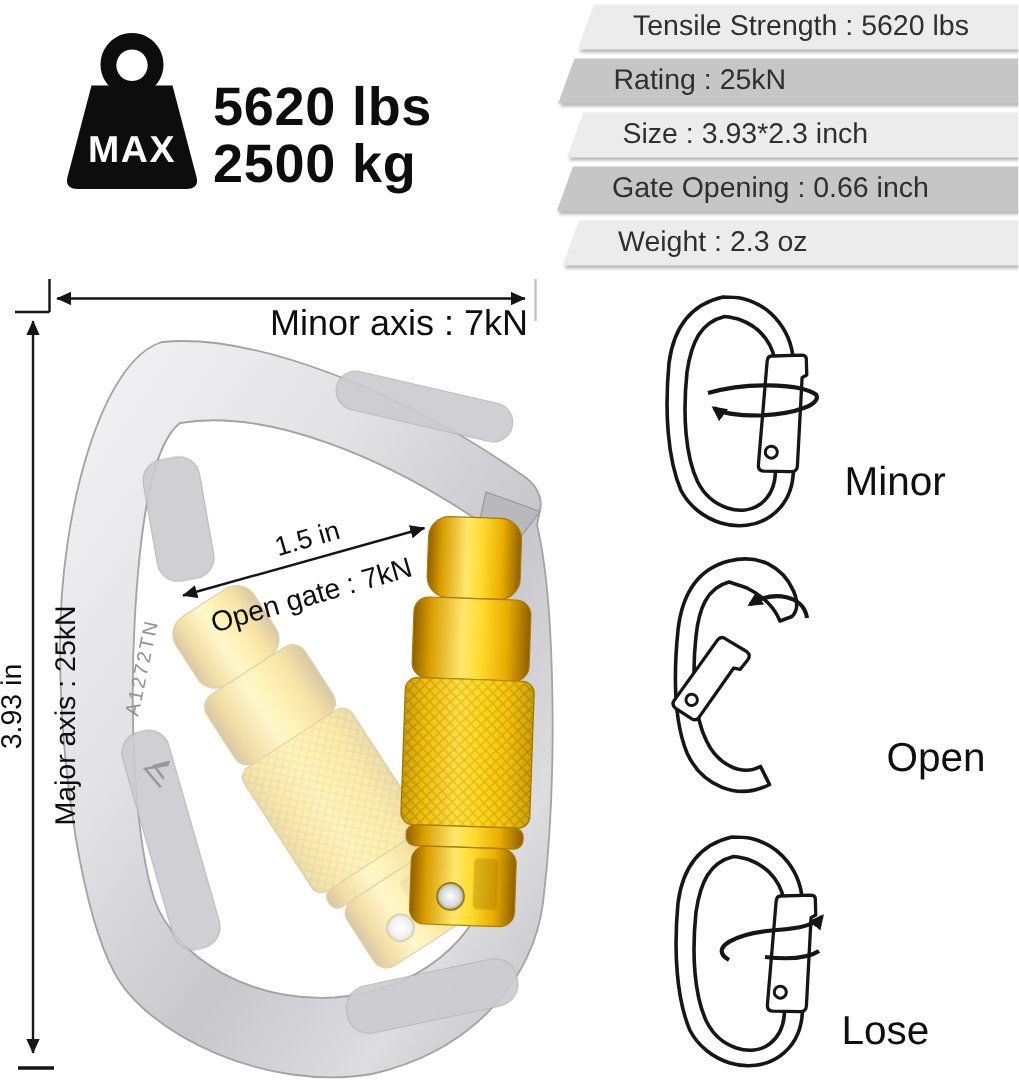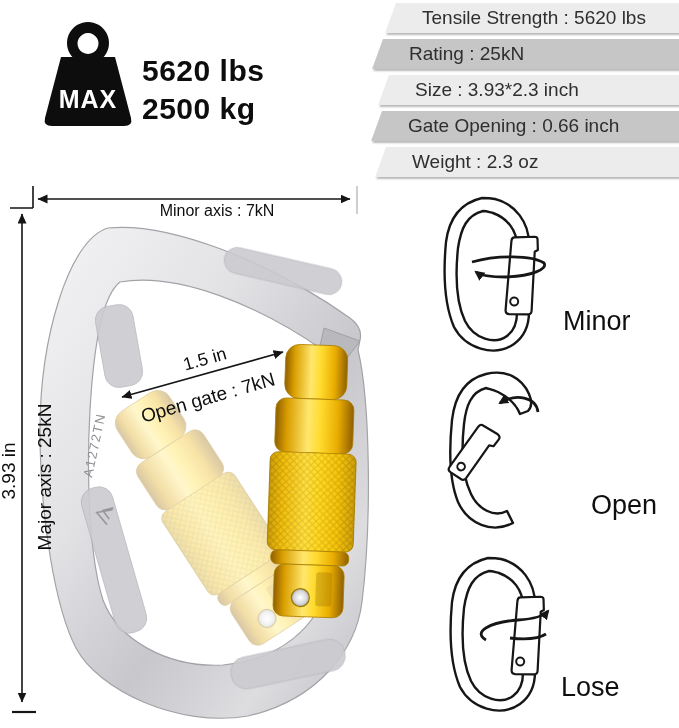--- a/index.html
+++ b/index.html
@@ -3,36 +3,36 @@
 <meta charset="utf-8">
 <style>
   html,body{margin:0;padding:0;background:#fff;}
   #canvas{
     position:relative;width:679px;height:728px;background:#ffffff;
     overflow:hidden;font-family:"Liberation Sans", sans-serif;color:#111;
   }
   
   .weight-block{position:absolute;left:14px;top:0;width:370px;height:150px;text-decoration:underline;}
   .weight-icon{position:absolute;left:22px;top:20px;}
-  .weight-text{position:absolute;left:128px;top:52px;font-weight:700;font-size:30px;line-height:38px;color:#0d0d0d;letter-spacing:.5px;}
+  .weight-text{position:absolute;left:128px;top:52px;font-weight:700;font-size:36px;line-height:38px;color:#0d0d0d;letter-spacing:.5px;}
   
   .banner{position:absolute;height:30px;transform:skewX(-20deg);transform-origin:top left;box-shadow:2px 2px 2px rgba(0,0,0,.28);}
   .banner.light{background:#ececec;}
   .banner.dark{background:#c6c6c6;}
   .banner > span{display:block;transform:skewX(20deg);transform-origin:top left;
     padding-left:26px;font-size:19px;line-height:30px;color:#2f2f2f;white-space:nowrap;}
   .b1{left:396px;top:3px;width:300px;}
   .b2{left:383px;top:39px;width:310px;}
   .b3{left:389px;top:75px;width:305px;}
   .b4{left:382px;top:111px;width:312px;}
   .b5{left:386px;top:147px;width:308px;}
   
   .dim{position:absolute;font-size:18px;color:#0e0e0e;text-align:center;white-space:nowrap;}
   .dim-w{left:100px;top:176px;width:240px;}
-  .dim-minor{left:97px;top:202px;width:240px;font-size:16px;}
+  .dim-minor{left:112px;top:202px;width:240px;font-size:24px;text-align:right;}
   .dim-gate{left:150px;top:349px;width:110px;transform:rotate(-16deg);}
   .dim-open{left:118px;top:387px;width:180px;transform:rotate(-16deg);font-size:19px;}
   .dim-h{left:-31px;top:460px;width:80px;transform:rotate(-90deg);font-size:19px;}
   .dim-major{left:-40px;top:466px;width:170px;transform:rotate(-90deg);font-size:19px;}
   
   .main-carabiner{position:absolute;left:28px;top:220px;}
   .annotation-layer{position:absolute;left:0;top:0;z-index:5;pointer-events:none;}
   .state-icon{position:absolute;}
   .si-loose{left:436px;top:192px;}
   .si-open{left:442px;top:366px;}

